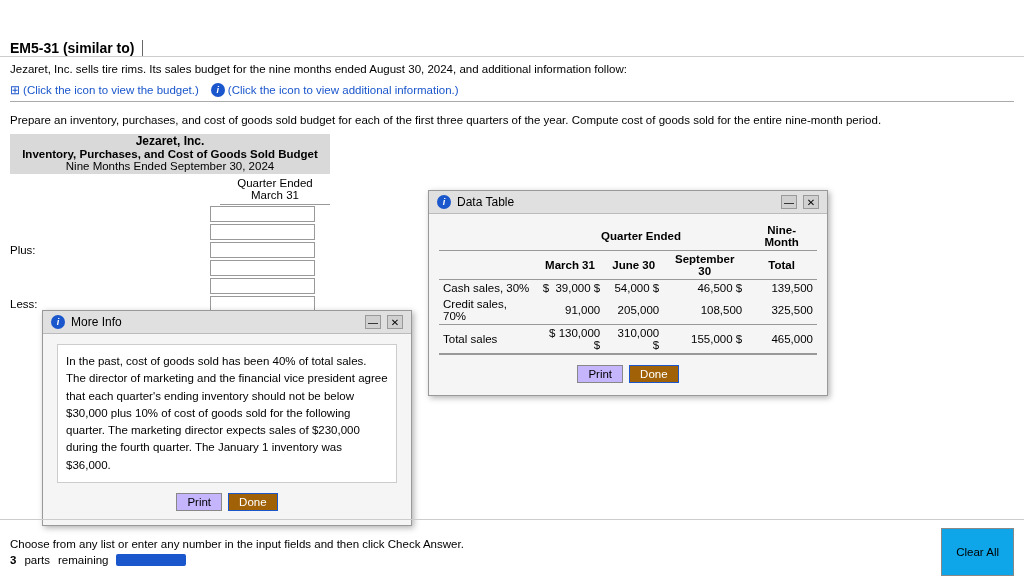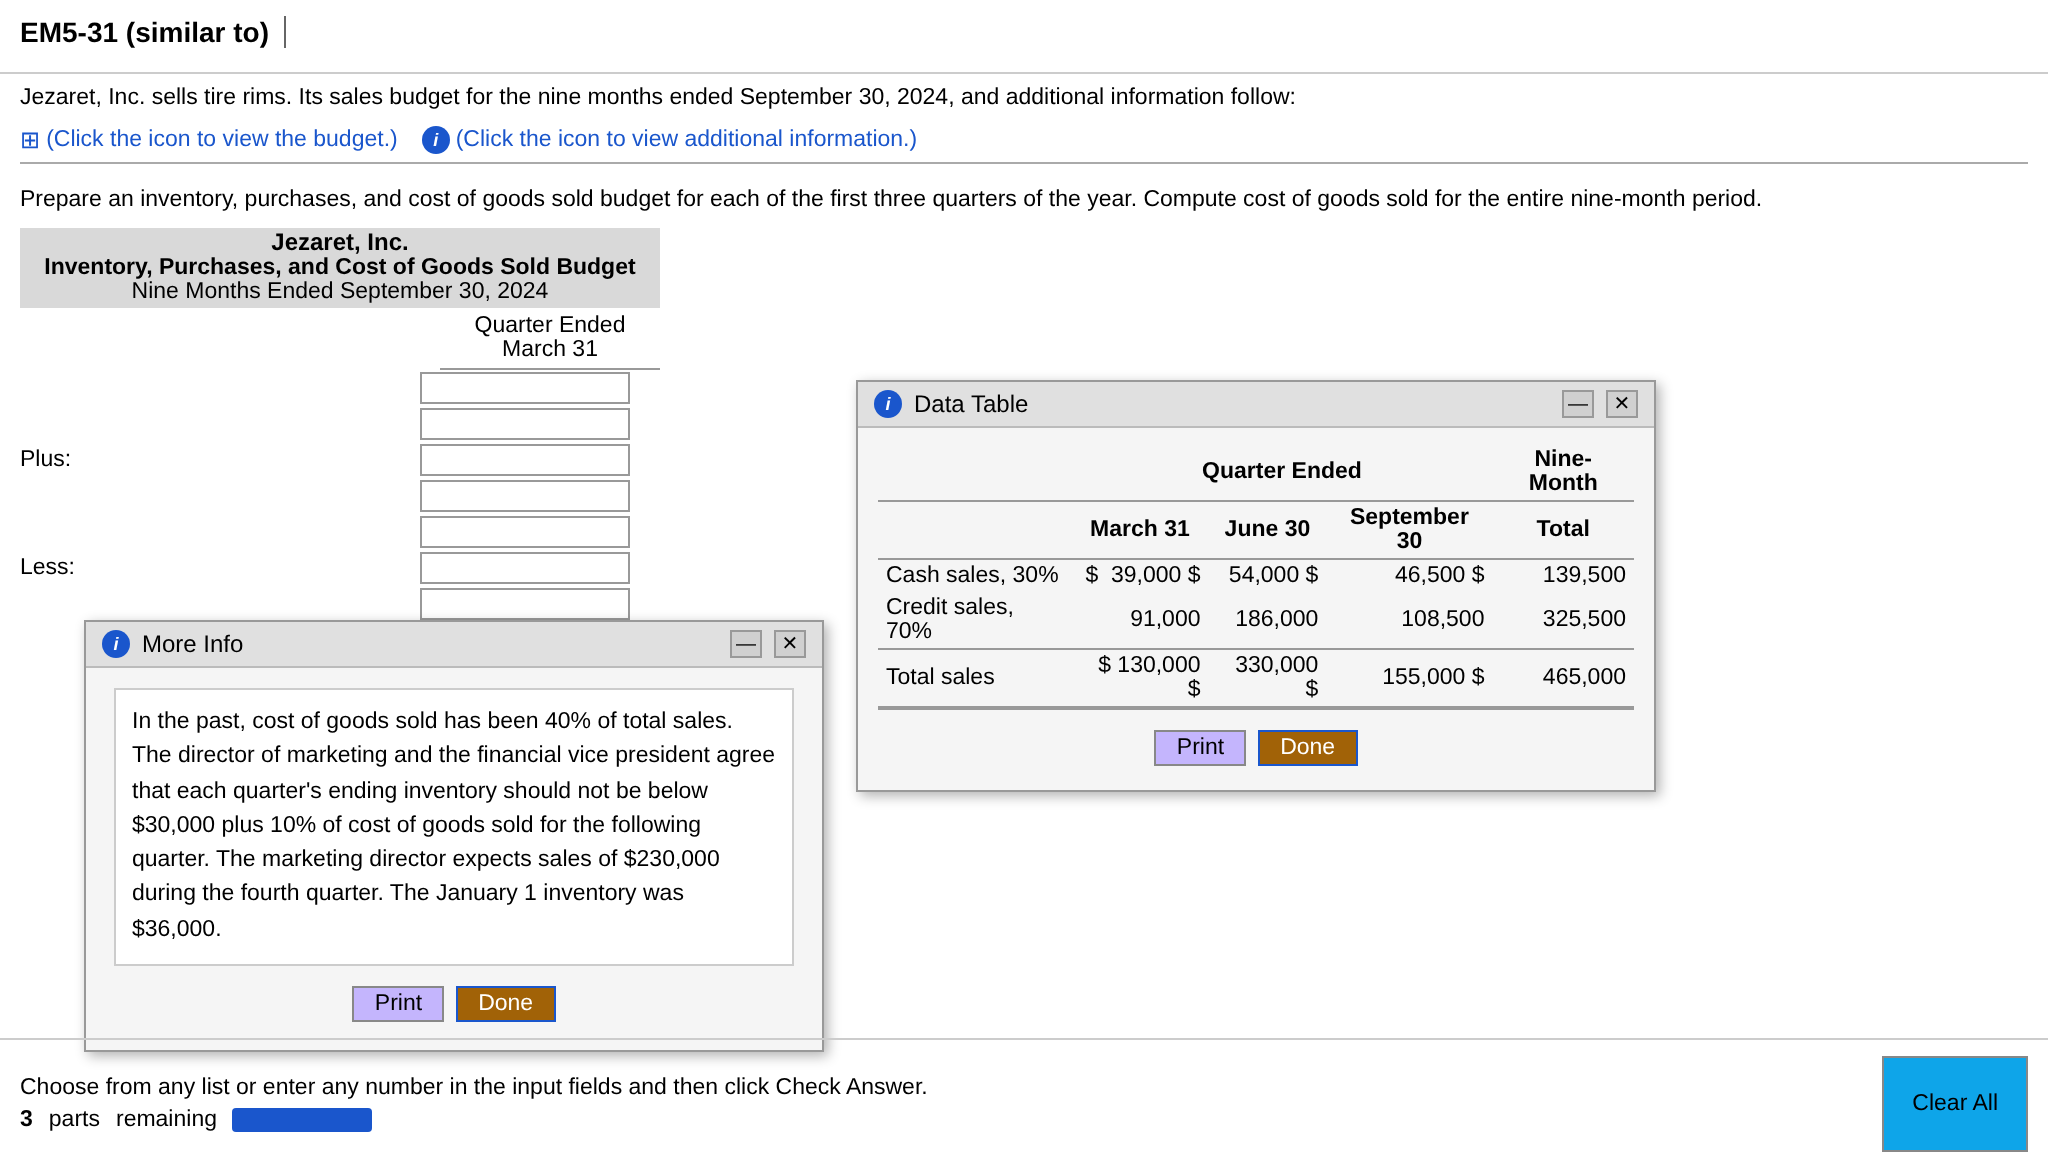--- a/index.html
+++ b/index.html
@@ -1,19 +1,19 @@
 <!DOCTYPE html>
 <html><head>
   <meta charset="utf-8">
   <style>
     * { box-sizing: border-box; margin: 0; padding: 0; }
     body { font-family: Arial, sans-serif; font-size: 12px; background: #fff; color: #000; width: 1024px; min-height: 584px; position: relative; overflow: hidden; }
 
     
-    .page-title { font-size: 14px; font-weight: bold; padding: 8px 10px 12px; border-bottom: 1px solid #ccc; display: flex; align-items: center; }
+    .page-title { font-size: 14px; font-weight: bold; padding: 8px 10px 0; border-bottom: 1px solid #ccc; display: flex; align-items: center; margin-top: 32px; }
     .page-title span { border-right: 1px solid #666; padding-right: 8px; margin-right: 4px; }
     .problem-desc { padding: 6px 10px; font-size: 11.5px; }
     .info-links { padding: 2px 10px 4px; display: flex; align-items: center; gap: 12px; font-size: 11.5px; }
     .info-link { color: #1a56cc; cursor: pointer; display: flex; align-items: center; gap: 3px; }
     .info-icon { background: #1a56cc; color: #fff; border-radius: 50%; width: 14px; height: 14px; font-size: 9px; display: inline-flex; align-items: center; justify-content: center; font-style: italic; font-weight: bold; }
     .grid-icon { color: #1a56cc; font-size: 12px; }
     .prepare-text { padding: 4px 10px 8px; font-size: 11.5px; }
     hr.divider { border: none; border-top: 1px solid #aaa; margin: 0 10px 8px; }
 
     
@@ -67,21 +67,21 @@
     .clear-all-btn { background: #0ea5e9; border: 1px solid #888; padding: 17px 14px; cursor: pointer; font-size: 11.5px; }
   </style>
 </head>
 <body>
 
 <div class="page-title">
   <span>EM5-31 (similar to)</span>
 </div>
 
 <div class="problem-desc">
-  <span>Jezaret, Inc. sells tire rims. Its sales budget for the nine months ended September 30, 2024, and additional information follow:</span>
+  <span>Jezaret, Inc. sells tire rims. Its sales budget for the nine months ended August 30, 2024, and additional information follow:</span>
 </div>
 
 <div class="info-links">
   <span class="info-link">
     <span class="grid-icon">⊞</span>
     <span>(Click the icon to view the budget.)</span>
   </span>
   <span class="info-link">
     <span class="info-icon">i</span>
     <span>(Click the icon to view additional information.)</span>
@@ -207,28 +207,28 @@
         <tr>
           <td class="label-col">Cash sales, 30%</td>
           <td>$&nbsp;&nbsp;39,000 $</td>
           <td>54,000 $</td>
           <td>46,500 $</td>
           <td>139,500</td>
         </tr>
         <tr>
           <td class="label-col">Credit sales, 70%</td>
           <td>91,000</td>
-          <td>186,000</td>
+          <td>205,000</td>
           <td>108,500</td>
           <td>325,500</td>
         </tr>
         <tr class="dt-total-row">
           <td class="label-col">Total sales</td>
           <td>$&nbsp;130,000 $</td>
-          <td>330,000 $</td>
+          <td>310,000 $</td>
           <td>155,000 $</td>
           <td>465,000</td>
         </tr>
       </tbody>
     </table>
     <div class="dialog-footer">
       <button class="btn-print">Print</button>
       <button class="btn-done">Done</button>
     </div>
   </div>

